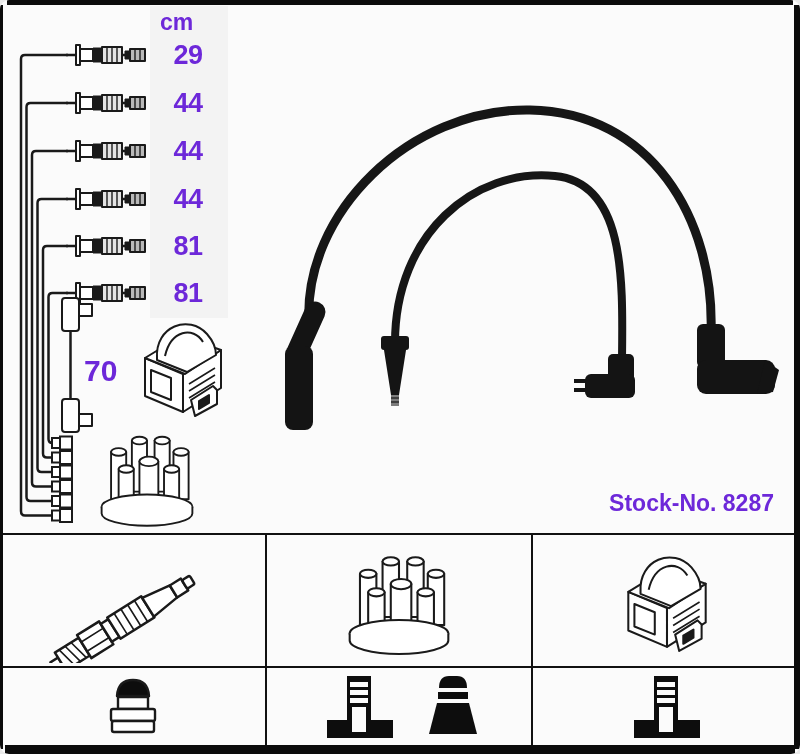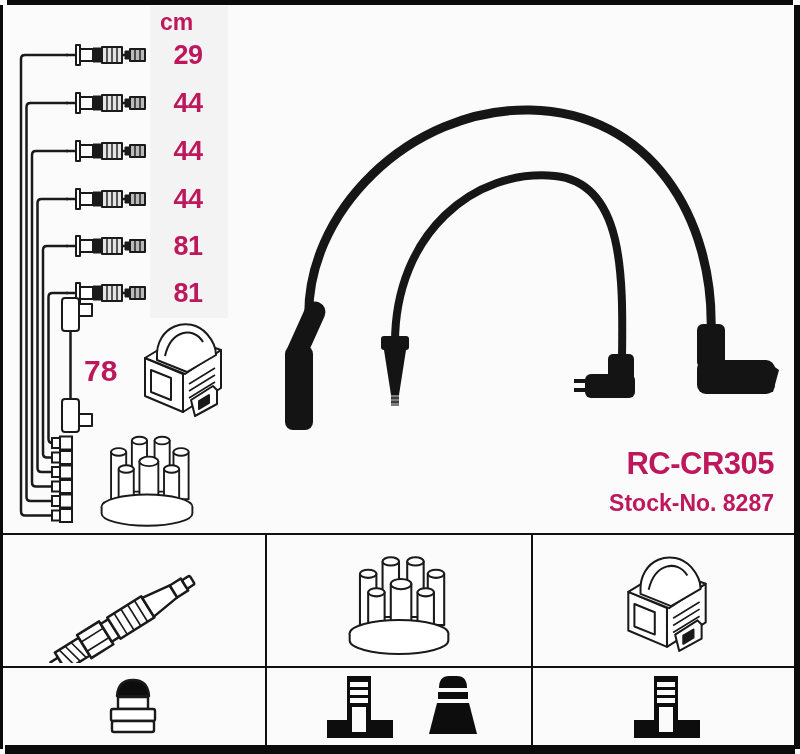--- a/index.html
+++ b/index.html
@@ -1,17 +1,17 @@
 <!DOCTYPE html>
 <html><head>
 <meta charset="utf-8">
 <style>
   html,body{margin:0;padding:0;background:#e9e9e9;}
   .stage{position:relative;width:800px;height:754px;background:#fbfbfb;overflow:hidden;
-         font-family:"Liberation Sans","DejaVu Sans",sans-serif;color:#be185d;border-radius:0;}
+         font-family:"Liberation Sans","DejaVu Sans",sans-serif;color:#6d28d9;border-radius:9px;}
   .abs{position:absolute;}
   .edge{position:absolute;background:#0b0b0b;}
   .edge-top{top:0;left:7px;right:7px;height:5px;}
   .edge-left{left:0;top:5px;bottom:5px;width:3px;}
   .edge-right{right:0;top:5px;bottom:5px;width:6px;}
   .edge-bottom{bottom:0;left:5px;right:5px;height:9px;}
   .scan-strip{left:150px;top:6px;width:78px;height:312px;background:#f3f3f3;}
   .len-label{left:158px;width:60px;font-size:27px;font-weight:700;letter-spacing:-0.5px;line-height:28px;text-align:center;}
   .unit-label{left:160px;top:9px;font-size:23px;font-weight:700;}
   .wire45-label{left:84px;top:354px;font-size:30px;font-weight:700;}
@@ -154,21 +154,21 @@
 
   <svg class="abs" style="left:54px;top:295px" width="48" height="140">
     <g stroke="#1a1a1a" fill="#fff" stroke-width="2" stroke-linejoin="round">
       <path d="M16.5,36 V105" fill="none" stroke-width="2.5"></path>
       <rect x="8" y="3" width="17" height="33" rx="3"></rect>
       <rect x="25" y="9" width="13" height="12"></rect>
       <rect x="8" y="104" width="17" height="33" rx="3"></rect>
       <rect x="25" y="119" width="13" height="12"></rect>
     </g>
   </svg>
-  <div class="abs wire45-label">78</div>
+  <div class="abs wire45-label">70</div>
 
   <svg class="abs" style="left:133px;top:312px" width="100" height="110" viewBox="0 0 100 110">
       <use href="#coil-art"></use>
     </svg>
 
   <svg class="abs" style="left:95px;top:427px" width="104" height="100" viewBox="0 0 110 105">
       <use href="#cap-art"></use>
     </svg>
 
   <svg class="abs" style="left:245px;top:98px" width="548" height="335" viewBox="0 0 548 335">
@@ -188,21 +188,20 @@
       <rect x="340" y="276" width="50" height="24" rx="6"></rect>
       <rect x="329" y="281" width="13" height="4"></rect>
       <rect x="329" y="290" width="13" height="4"></rect>
 
       <rect x="452" y="226" width="28" height="44" rx="6"></rect>
       <rect x="452" y="262" width="78" height="34" rx="9"></rect>
       <path d="M520,262 l14,10 -6,22 -16,2 z"></path>
     </g>
   </svg>
 
-  <div class="abs part-number">RC-CR305</div>
   <div class="abs stock-number">Stock-No. 8287</div>
 
   <div class="grid">
     <div class="cell cr">
       <svg width="230" height="124">
         <g transform="translate(16,116) rotate(-32)" fill="#fff" stroke="#1a1a1a" stroke-width="2.5" stroke-linejoin="round">
           <path d="M2,24 h10 v-5" fill="none"></path>
           <rect x="10" y="15" width="9" height="9"></rect>
           <rect x="19" y="9" width="28" height="21"></rect>
           <path d="M24,9 l5,21 M31,9 l5,21 M38,9 l5,21" fill="none" stroke-width="1.6"></path>

